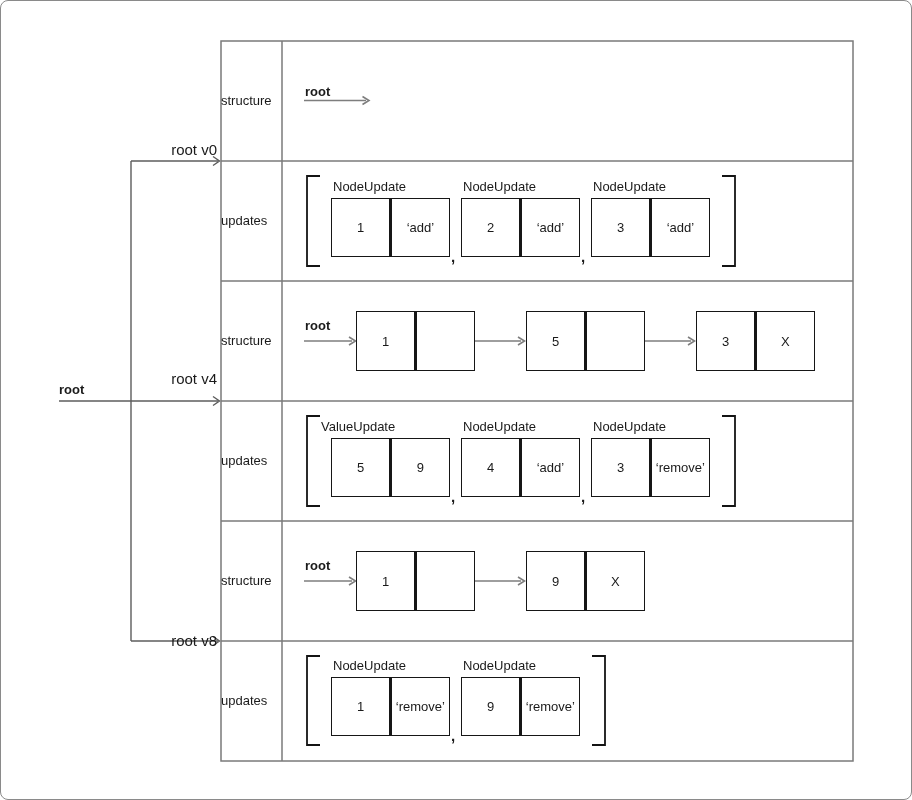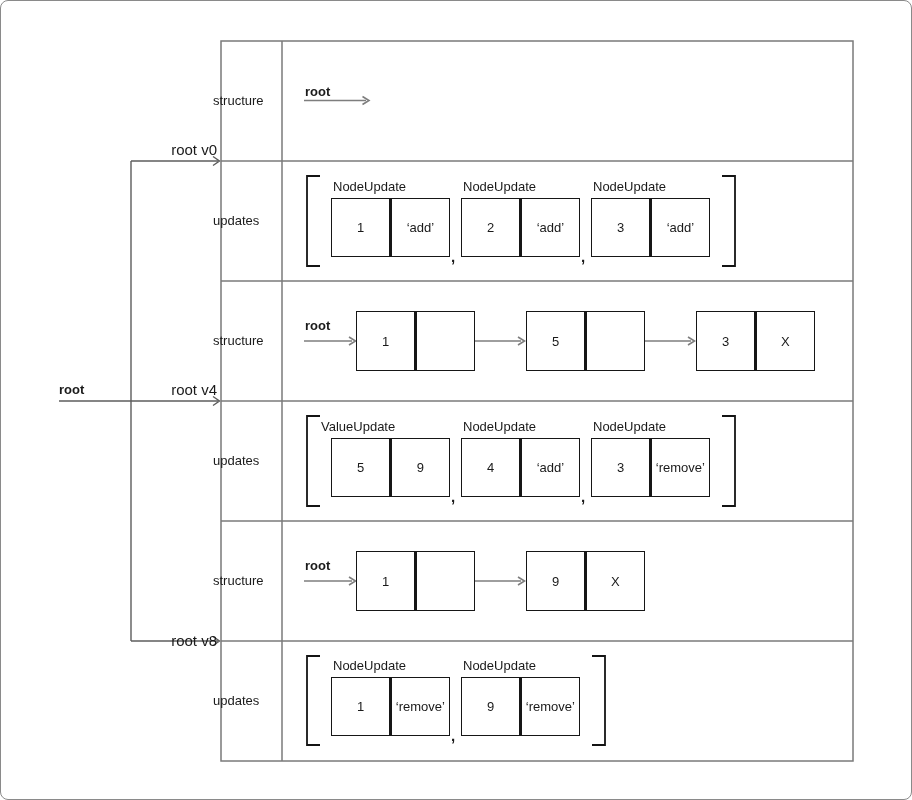--- a/index.html
+++ b/index.html
@@ -3,21 +3,21 @@
 <meta charset="utf-8">
 <style>
   html,body{margin:0;padding:0;background:#fff;}
   .frame{
     position:relative;width:912px;height:800px;background:#fff;
     border:1.5px solid #8a8a8a;border-radius:8px;box-sizing:border-box;
     font-family:"Liberation Sans",sans-serif;color:#1a1a1a;overflow:hidden;
   }
   .layer{position:absolute;left:0;top:0;width:912px;height:800px;}
   .txt{position:absolute;font-size:13px;line-height:16px;white-space:nowrap;font-weight:bold;}
-  .rowlabel{position:absolute;left:212px;width:42px;text-align:center;font-size:13px;line-height:18px;}
+  .rowlabel{position:absolute;left:220px;width:42px;text-align:center;font-size:13px;line-height:18px;}
   .branchlabel{position:absolute;left:136px;width:80px;text-align:right;font-size:15px;line-height:16px;white-space:nowrap;}
   .node{
     position:absolute;width:119px;height:60px;border:1.5px solid #161616;
     box-sizing:border-box;display:flex;background:#fff;
   }
   .rec{
     position:absolute;width:119px;height:59px;border:1.5px solid #161616;
     box-sizing:border-box;display:flex;background:#fff;
   }
   .cell{flex:1;display:flex;align-items:center;justify-content:center;font-size:13px;}
@@ -75,21 +75,21 @@
       <path d="M721 175 H734 V265 H721"></path>
       <path d="M319 415 H306 V505 H319"></path>
       <path d="M721 415 H734 V505 H721"></path>
       <path d="M319 655 H306 V744 H319"></path>
       <path d="M591 655 H604 V744 H591"></path>
     </g>
   </svg>
 
   <div class="txt" style="left:58px;top:381px">root</div>
   <div class="branchlabel" style="top:141px">root v0</div>
-  <div class="branchlabel" style="top:381px">root v4</div>
+  <div class="branchlabel" style="top:370px">root v4</div>
   <div class="branchlabel" style="top:632px">root v8</div>
 
   <div class="rowlabel" style="top:91px">structure</div>
   <div class="rowlabel" style="top:211px">updates</div>
   <div class="rowlabel" style="top:331px">structure</div>
   <div class="rowlabel" style="top:451px">updates</div>
   <div class="rowlabel" style="top:571px">structure</div>
   <div class="rowlabel" style="top:691px">updates</div>
 
   <div class="txt" style="left:304px;top:83px">root</div>

